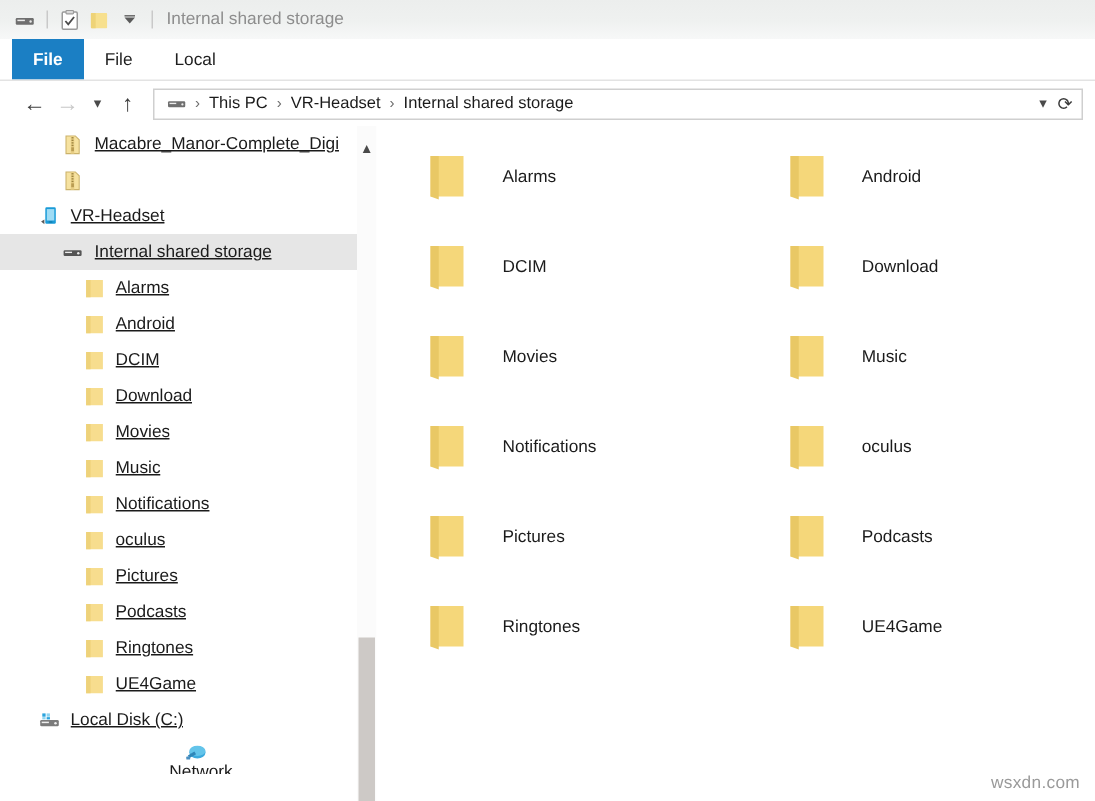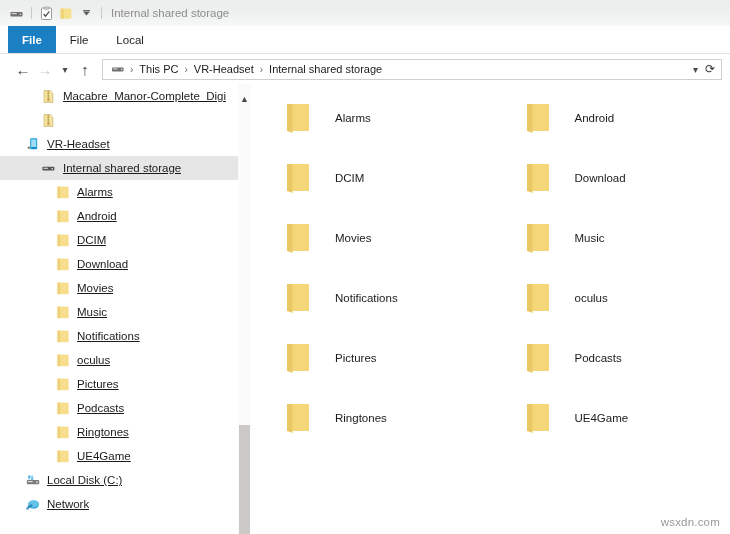--- a/index.html
+++ b/index.html
@@ -125,21 +125,21 @@
     display: flex; align-items: center; justify-content: center;
     flex: 0 0 17px;
   }
 
   
   .lvl-file    { padding-left: 40px; }
   .lvl-device  { padding-left: 24px; }
   .lvl-storage { padding-left: 40px; }
   .lvl-folder  { padding-left: 54px; }
   .lvl-disk    { padding-left: 24px; }
-  .lvl-net     { padding-left: 24px; }
+  .lvl-net     { padding-left: 24px; flex-direction: column; }
 
   
   .navscroll {
     position: absolute; left: 238px; top: 0;
     width: 13px; height: 450px;
     background: #fbfbfb;
   }
   .navscroll .sb-up {
     position: absolute; left: 0; top: 8px;
     width: 13px; height: 14px;

